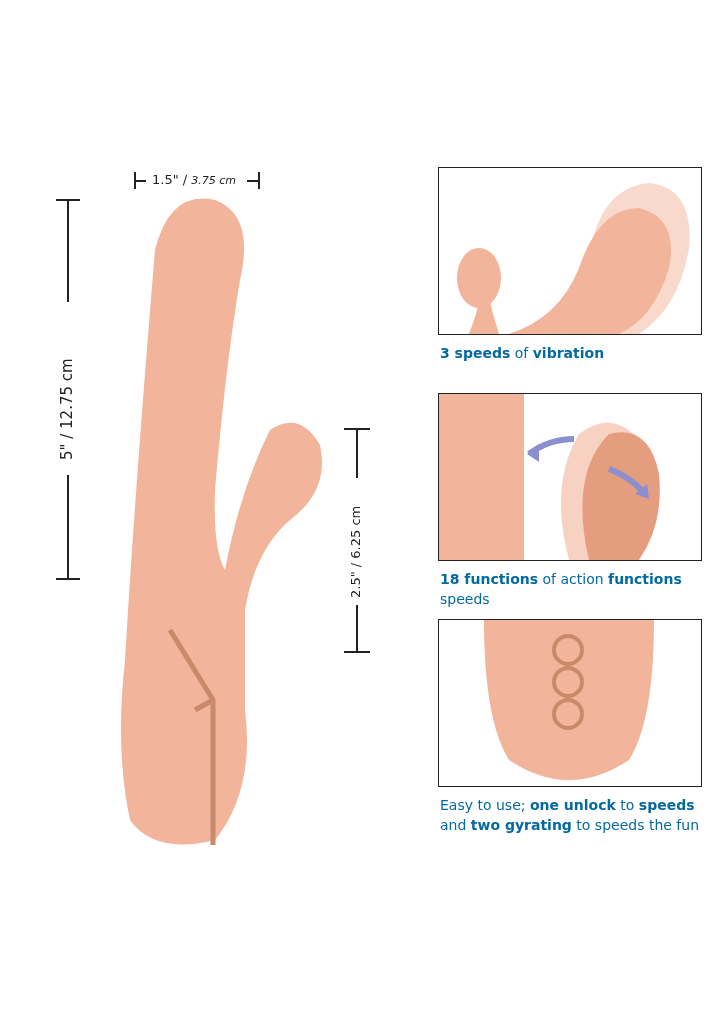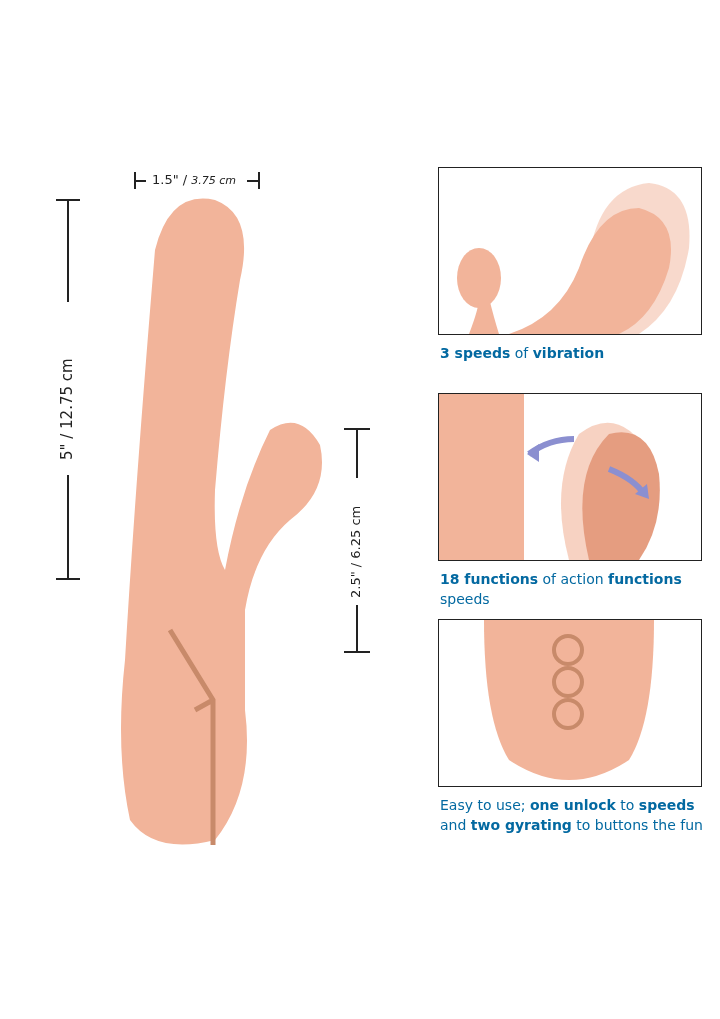--- a/index.html
+++ b/index.html
@@ -76,14 +76,14 @@
 
 <div class="panel" style="left:438px;top:619px;width:262px;height:166px;">
   <svg width="262" height="166" viewBox="0 0 262 166">
     <path d="M45 0 L215 0 Q215 100 190 140 Q130 180 70 140 Q45 100 45 0 Z" fill="#f2b49a"></path>
     <circle cx="129" cy="30" r="14" fill="none" stroke="#c88a6a" stroke-width="4"></circle>
     <circle cx="129" cy="62" r="14" fill="none" stroke="#c88a6a" stroke-width="4"></circle>
     <circle cx="129" cy="94" r="14" fill="none" stroke="#c88a6a" stroke-width="4"></circle>
   </svg>
 </div>
 <div class="caption" style="left:440px;top:795px;width:280px;">
-  <span>Easy to use; </span><b>one unlock</b><span> to </span><b>speeds</b><span> and </span><b>two gyrating</b><span> to buttons the fun</span>
+  <span>Easy to use; </span><b>one unlock</b><span> to </span><b>speeds</b><span> and </span><b>two gyrating</b><span> to speeds the fun</span>
 </div>
 
 </body></html>

